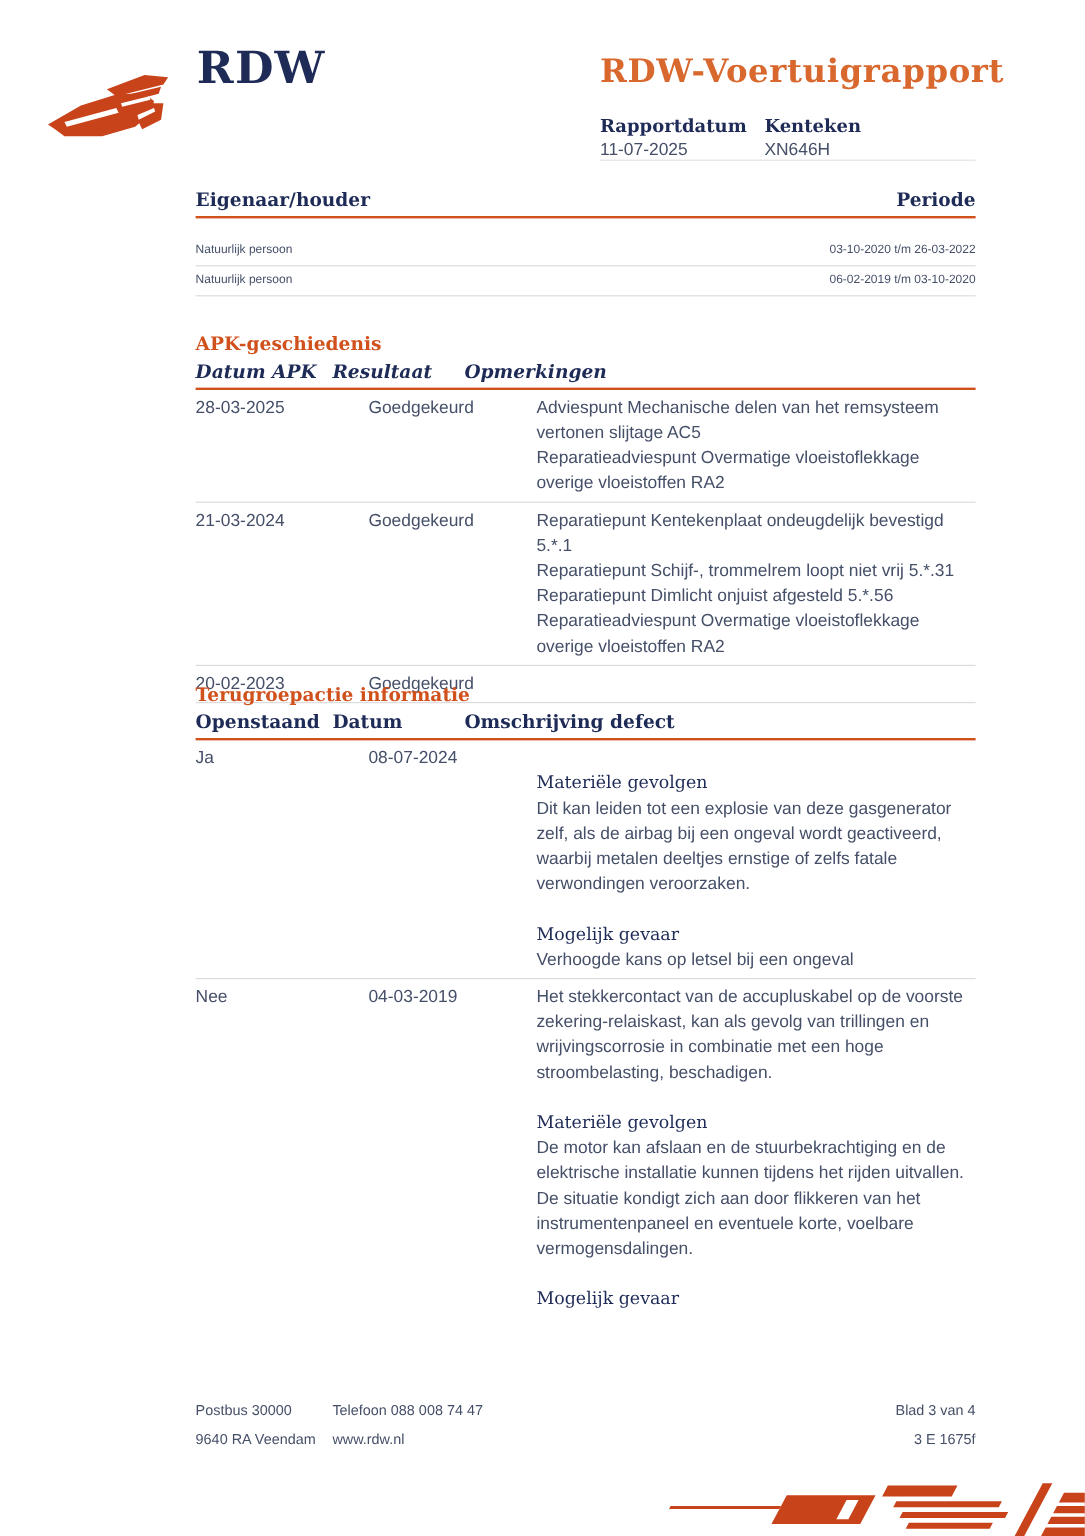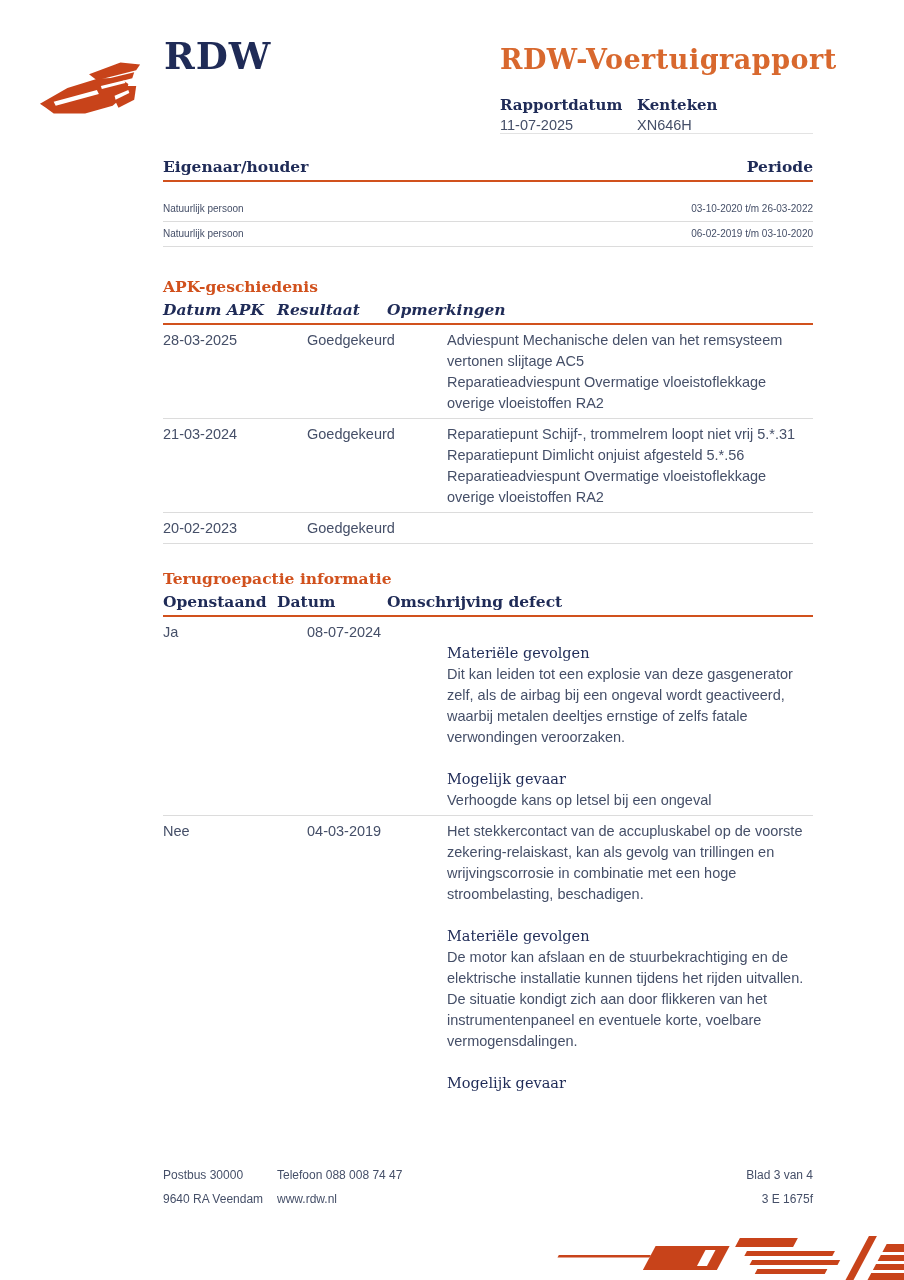--- a/index.html
+++ b/index.html
@@ -175,20 +175,21 @@
     <div class="c3">
           <div class="remark-line">Adviespunt Mechanische delen van het remsysteem vertonen slijtage AC5</div>
           <div class="remark-line">Reparatieadviespunt Overmatige vloeistoflekkage overige vloeistoffen RA2</div>
         </div>
   </div>
 
   <div class="t-row">
     <div class="c1">21-03-2024</div>
     <div class="c2">Goedgekeurd</div>
     <div class="c3">
+          <div class="remark-line">Reparatiepunt Kentekenplaat ondeugdelijk bevestigd 5.*.1</div>
           <div class="remark-line">Reparatiepunt Schijf-, trommelrem loopt niet vrij 5.*.31</div>
           <div class="remark-line">Reparatiepunt Dimlicht onjuist afgesteld 5.*.56</div>
           <div class="remark-line">Reparatieadviespunt Overmatige vloeistoflekkage overige vloeistoffen RA2</div>
         </div>
   </div>
 
   <div class="t-row">
     <div class="c1">20-02-2023</div>
     <div class="c2">Goedgekeurd</div>
     <div class="c3"></div>

